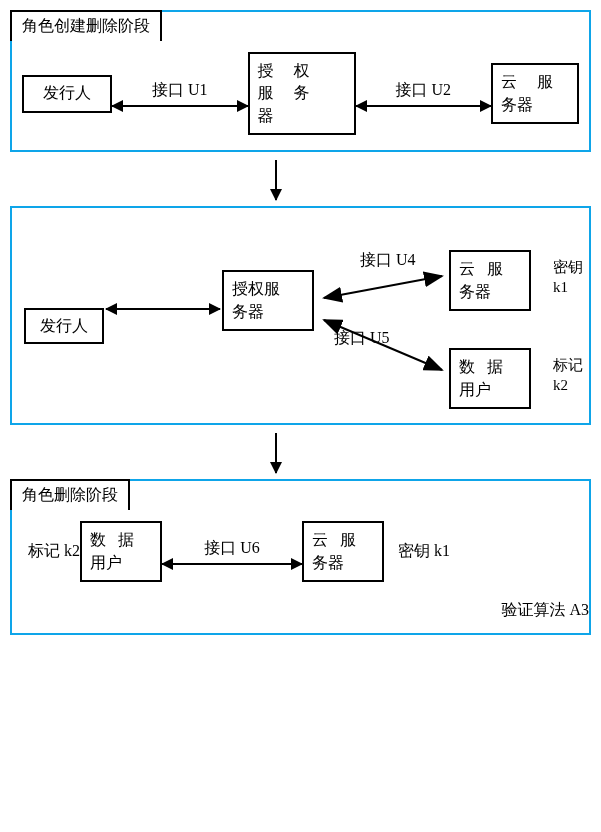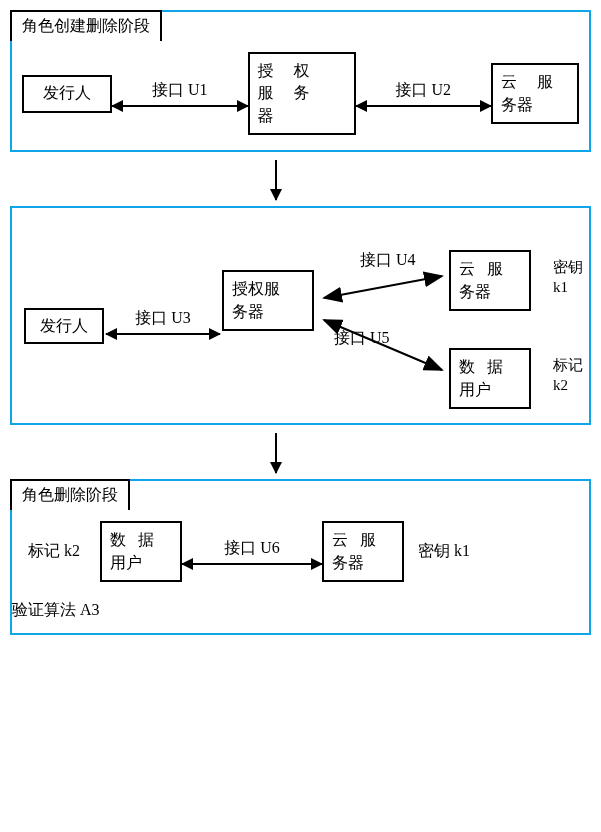--- a/index.html
+++ b/index.html
@@ -161,25 +161,26 @@
     overflow: visible;
     pointer-events: none;
   }
 
   
   .s3-body {
     padding: 40px 10px 18px 10px;
     display: flex;
     align-items: center;
   }
-  .s3-k2 { margin-right: 20px; margin-left: 6px; text-align: center; }
+  .s3-k2 { margin-left: 6px; text-align: center; }
   .s3-k1 { margin-left: 14px; }
   .s3-note-row {
-    text-align: left;
+    text-align: right;
     padding-bottom: 12px;
+    padding-left: 9px;
   }
 
 </style>
 </head>
 <body>
 
 <div class="stage">
   <div class="stage-title-tab">角色创建删除阶段</div>
   <div class="stage-body">
     <div class="box" style="width:90px;height:38px">发行人</div>
@@ -203,21 +204,20 @@
 <div class="v-arrow-container">
   <div class="v-arrow" style="margin-left:-50px"></div>
 </div>
 
 <div class="stage">
   <div class="s2-body">
 
     <div class="box s2-issuer">发行人</div>
 
     <div class="s2-arrow-u3">
-      <div class="arrow-label" style="text-align:center">接口 U3</div>
       <div class="arrow-h-line"></div>
     </div>
 
     <div class="box box-multi s2-auth">
       <div>授权服<br>务器</div>
     </div>
 
     <div class="box box-multi s2-cloud">
       <div>云<span style="display:inline-block;width:12px"></span>服<br>务器</div>
     </div>

